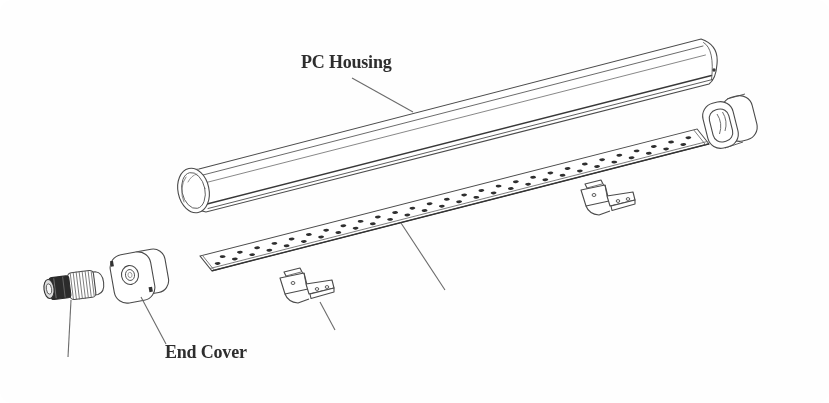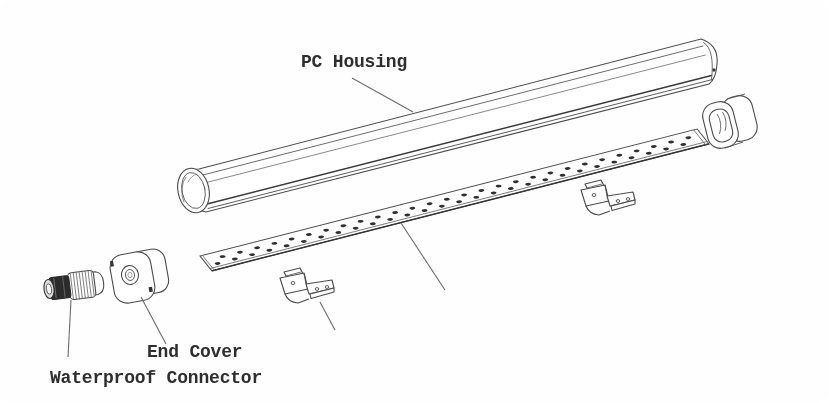--- a/index.html
+++ b/index.html
@@ -1,28 +1,28 @@
 <!DOCTYPE html>
 <html><head>
 <meta charset="utf-8">
 <style>
   html,body{margin:0;padding:0;background:#fff;}
   .stage{
     position:relative;width:829px;height:403px;background:#fefefe;
-    overflow:hidden;font-family:Liberation Mono, monospace;border-radius:12px;
+    overflow:hidden;font-family:Liberation Serif, serif;border-radius:12px;
   }
   .stage svg{position:absolute;left:0;top:0;}
   .part-label{
     position:absolute;color:#2e2e2e;font-weight:700;font-size:18px;
     letter-spacing:-0.2px;line-height:1;white-space:nowrap;
   }
   #lbl-pc{left:301px;top:53px;}
   #lbl-pcb{left:427px;top:288px;}
   #lbl-clip{left:314px;top:333px;}
-  #lbl-cover{left:147px;top:343px;}
+  #lbl-cover{left:165px;top:343px;}
   #lbl-wc{left:50px;top:369px;}
 </style>
 </head>
 <body>
 
 <div class="stage">
 
   <svg width="829" height="403" viewBox="0 0 829 403">
 
     <g fill="none" stroke="#4b4b4b" stroke-width="1.1" stroke-linecap="round">
@@ -166,14 +166,13 @@
       <path d="M 352 78 L 413 112"></path>
       <path d="M 401 223 L 445 290"></path>
       <path d="M 320 302 L 335 330"></path>
       <path d="M 141 297 L 166 344"></path>
       <path d="M 71 300 L 68 357"></path>
     </g>
   </svg>
 
   <div class="part-label" id="lbl-pc">PC Housing</div>
   <div class="part-label" id="lbl-cover">End Cover</div>
-  <div class="part-label" id="lbl-wc">Waterproof Connector</div>
 </div>
 
 </body></html>

